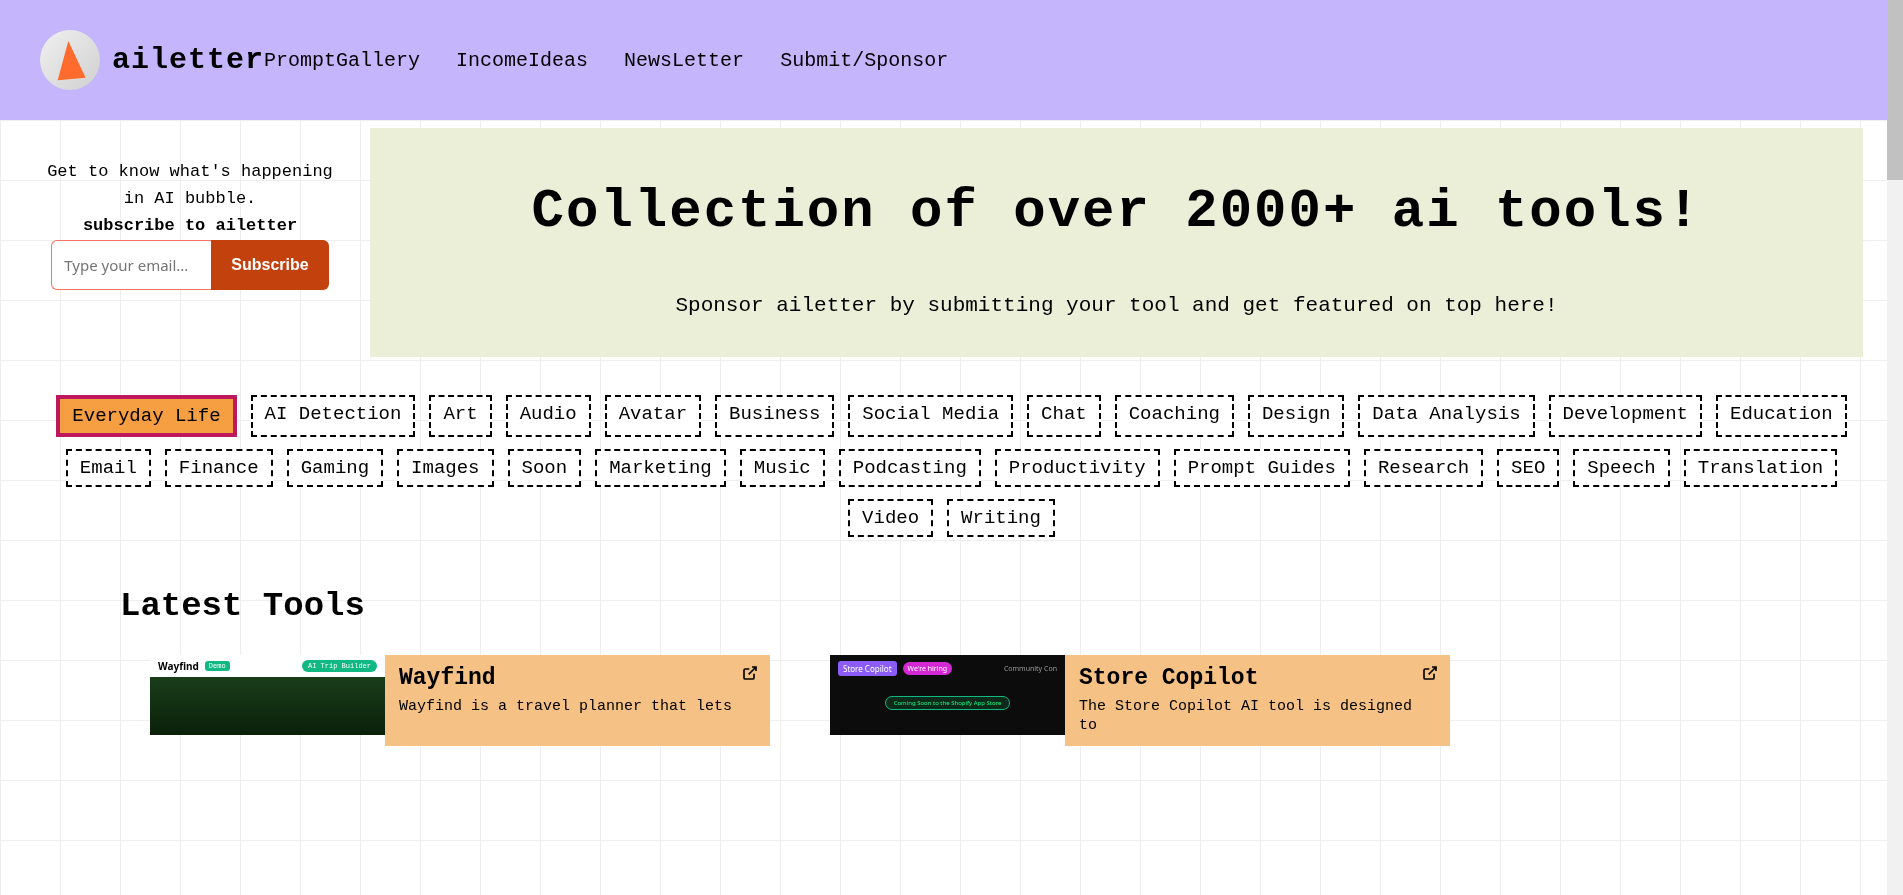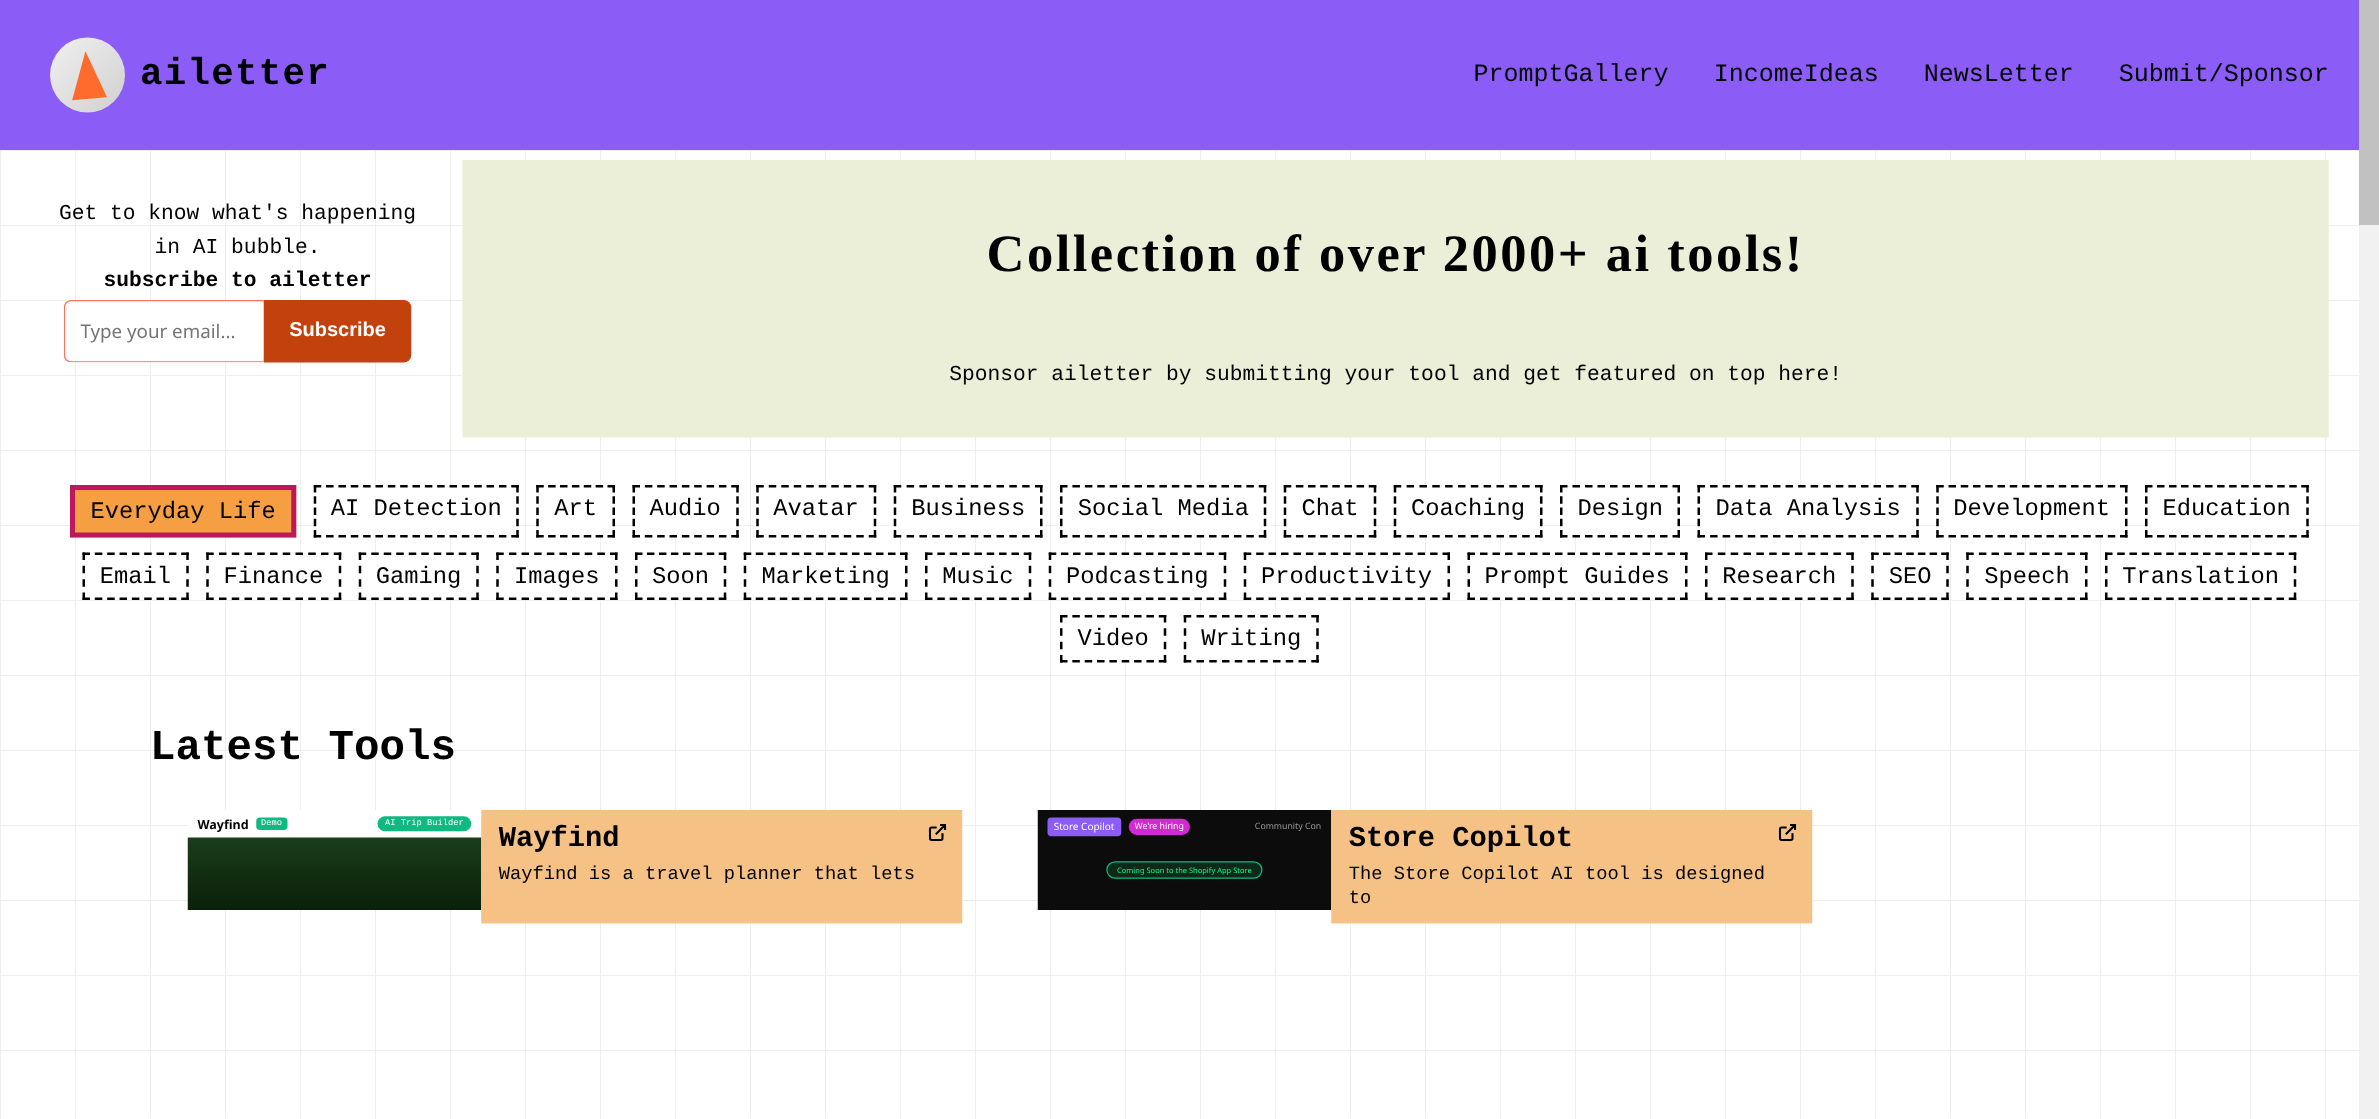--- a/index.html
+++ b/index.html
@@ -1,33 +1,33 @@
 <!DOCTYPE html>
 <html><head>
 <meta charset="utf-8">
 <style>
 *{margin:0;padding:0;box-sizing:border-box}
 body{font-family:'Courier New',monospace;background:#fff;background-image:linear-gradient(#eee 1px,transparent 1px),linear-gradient(90deg,#eee 1px,transparent 1px);background-size:60px 60px;color:#000}
-.header{display:flex;justify-content:space-between;align-items:center;padding:30px 40px;background:#8b5cf6}
+.header{display:flex;align-items:center;padding:30px 40px;background:#c4b5fd}
 .logo-wrap{display:flex;align-items:center;gap:12px}
 .logo-icon{width:60px;height:60px;border-radius:50%;background:linear-gradient(135deg,#f0f0f0,#d0d0d0);display:flex;align-items:center;justify-content:center;position:relative;overflow:hidden}
 .logo-tri{width:0;height:0;border-left:14px solid transparent;border-right:14px solid transparent;border-bottom:38px solid #ff6b2c;transform:rotate(-5deg)}
 .brand{font-size:30px;font-weight:600;letter-spacing:1px}
 .nav{display:flex;gap:36px}
 .nav a{color:#000;text-decoration:none;font-size:20px;cursor:pointer}
 .main{display:flex;gap:30px;padding:8px 40px 0 40px}
 .sidebar{width:300px;flex-shrink:0;text-align:center;padding-top:30px}
 .side-text{font-size:17px;line-height:1.6}
 .side-bold{font-weight:700}
 .sub-form{display:flex;justify-content:center}
 .sub-input{border:1px solid #f97360;border-right:none;border-radius:6px 0 0 6px;padding:14px 12px;width:160px;font-family:system-ui,sans-serif;font-size:15px;color:#888;outline:none}
 .sub-btn{background:#c2410c;color:#fff;border:none;border-radius:0 6px 6px 0;padding:14px 20px;font-weight:600;font-size:16px;cursor:pointer;font-family:Liberation Sans, sans-serif}
 .hero{flex:1;background:#ecefd8;padding:50px 40px 40px;text-align:center}
-.hero h1{font-size:42px;font-weight:700;line-height:1.25;letter-spacing:2px;font-family:Liberation Serif, serif}
-.hero-sub{font-size:17px;margin-top:60px}
+.hero h1{font-size:54px;font-weight:700;line-height:1.25;letter-spacing:2px;font-family:Liberation Mono, monospace}
+.hero-sub{font-size:21px;margin-top:48px}
 .cats{display:flex;flex-wrap:wrap;justify-content:center;gap:12px 14px;padding:38px 30px 0}
 .cat{border:2px dashed #000;padding:6px 12px;font-size:19px;cursor:pointer;background:#fff}
 .cat.active{background:#f59e42;border:4px solid #be185d;color:#000}
 .latest{padding:50px 4px 0 120px}
 .latest h2{font-size:34px;font-weight:700}
 .tools{display:flex;gap:60px;padding:30px 130px 0 150px}
 .tool{display:flex;width:620px;overflow:hidden}
 .tool-img{width:235px;height:80px;background:#0c0c0c;flex-shrink:0;position:relative}
 .tool-img.wf{background:#fff}
 .wf-top{background:#fff;height:22px;display:flex;align-items:center;padding:0 8px;gap:6px}

